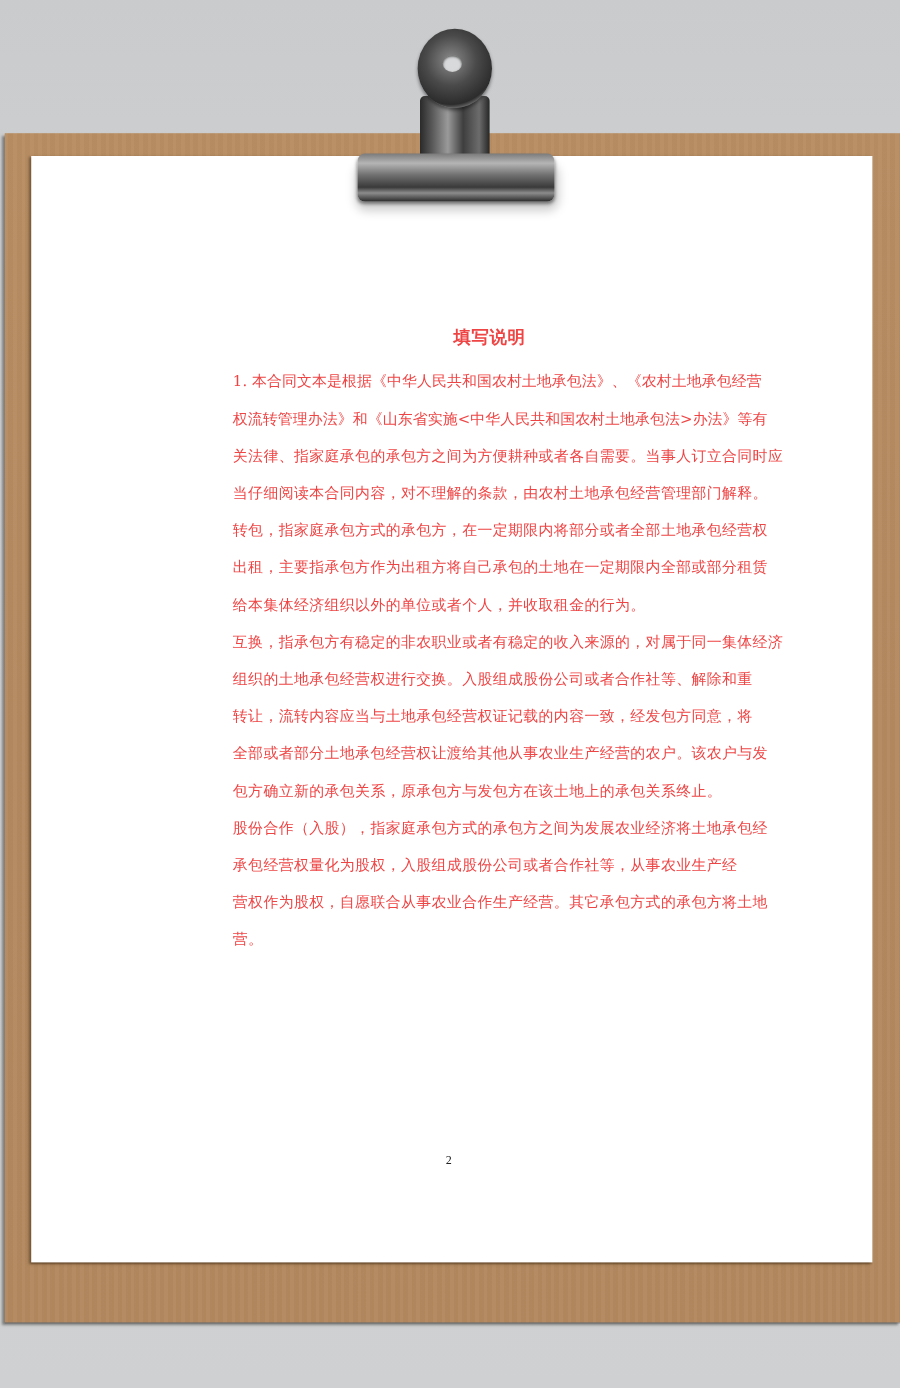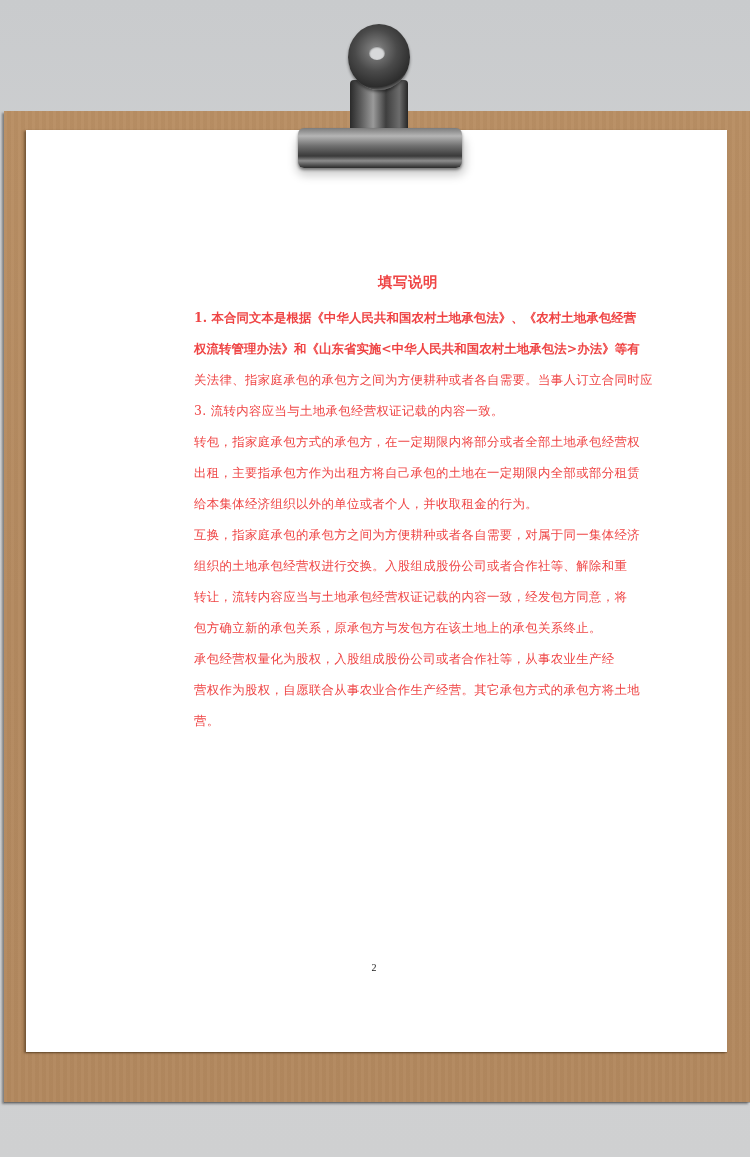--- a/index.html
+++ b/index.html
@@ -120,21 +120,20 @@
       line-height: 31px;
       height: 31px;
       white-space: nowrap;
       letter-spacing: 0.35px;
     }
     .line.indent {
       padding-left: 10px;
     }
     .line.tight {
       letter-spacing: 0.1px;
-      font-weight: bold;
     }
     .page-number {
       position: absolute;
       left: 364px;
       top: 962px;
       width: 20px;
       text-align: center;
       font-family: "Liberation Serif", serif;
       font-size: 10px;
       color: #222;
@@ -154,26 +153,28 @@
     <div class="clip-hole"></div>
   </div>
   <div class="clip-base"></div>
 </div>
 
 <div class="doc">
   <div class="doc-title">填写说明</div>
   <div class="line tight">1. 本合同文本是根据《中华人民共和国农村土地承包法》、《农村土地承包经营</div>
   <div class="line tight">权流转管理办法》和《山东省实施&lt;中华人民共和国农村土地承包法&gt;办法》等有</div>
   <div class="line">关法律、指家庭承包的承包方之间为方便耕种或者各自需要。当事人订立合同时应</div>
-  <div class="line">3. 流转内容应当与土地承包经营权证记载的内容一致。</div>
+  <div class="line">当仔细阅读本合同内容，对不理解的条款，由农村土地承包经营管理部门解释。</div>
   <div class="line">转包，指家庭承包方式的承包方，在一定期限内将部分或者全部土地承包经营权</div>
   <div class="line">出租，主要指承包方作为出租方将自己承包的土地在一定期限内全部或部分租赁</div>
   <div class="line">给本集体经济组织以外的单位或者个人，并收取租金的行为。</div>
-  <div class="line">互换，指家庭承包的承包方之间为方便耕种或者各自需要，对属于同一集体经济</div>
+  <div class="line">互换，指承包方有稳定的非农职业或者有稳定的收入来源的，对属于同一集体经济</div>
   <div class="line">组织的土地承包经营权进行交换。入股组成股份公司或者合作社等、解除和重</div>
   <div class="line">转让，流转内容应当与土地承包经营权证记载的内容一致，经发包方同意，将</div>
+  <div class="line">全部或者部分土地承包经营权让渡给其他从事农业生产经营的农户。该农户与发</div>
   <div class="line">包方确立新的承包关系，原承包方与发包方在该土地上的承包关系终止。</div>
+  <div class="line">股份合作（入股），指家庭承包方式的承包方之间为发展农业经济将土地承包经</div>
   <div class="line">承包经营权量化为股权，入股组成股份公司或者合作社等，从事农业生产经</div>
   <div class="line">营权作为股权，自愿联合从事农业合作生产经营。其它承包方式的承包方将土地</div>
   <div class="line">营。</div>
 </div>
 
 <div class="page-number">2</div>
 
 </body></html>

